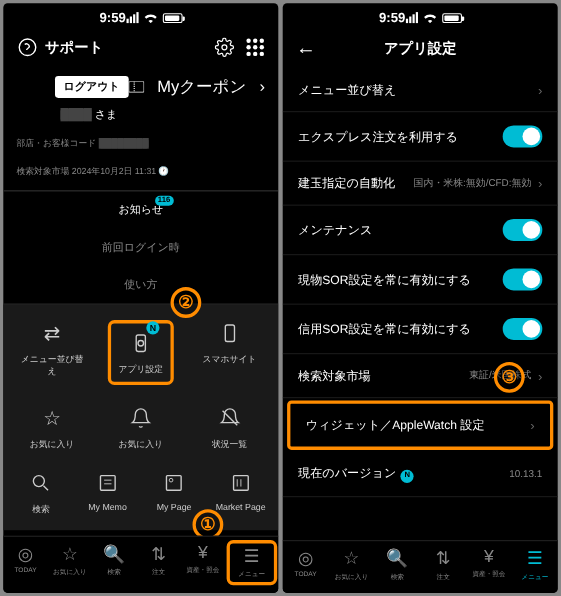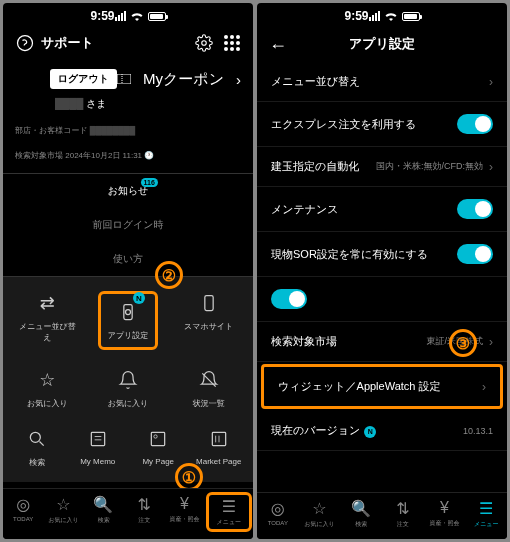--- a/index.html
+++ b/index.html
@@ -277,20 +277,21 @@
       </div>
     <div class="list-item">
         <span class="list-label">メンテナンス</span>
         <span class="toggle"></span>
       </div>
     <div class="list-item">
         <span class="list-label">現物SOR設定を常に有効にする</span>
         <span class="toggle"></span>
       </div>
     <div class="list-item">
+        <span class="list-label">信用SOR設定を常に有効にする</span>
         <span class="toggle"></span>
       </div>
     <div class="list-item">
         <span class="list-label">検索対象市場</span>
         <span class="list-right">
           <span>東証/米国株式</span>
           <span class="chevron">›</span>
         </span>
       </div>
     <div class="list-item hl">

